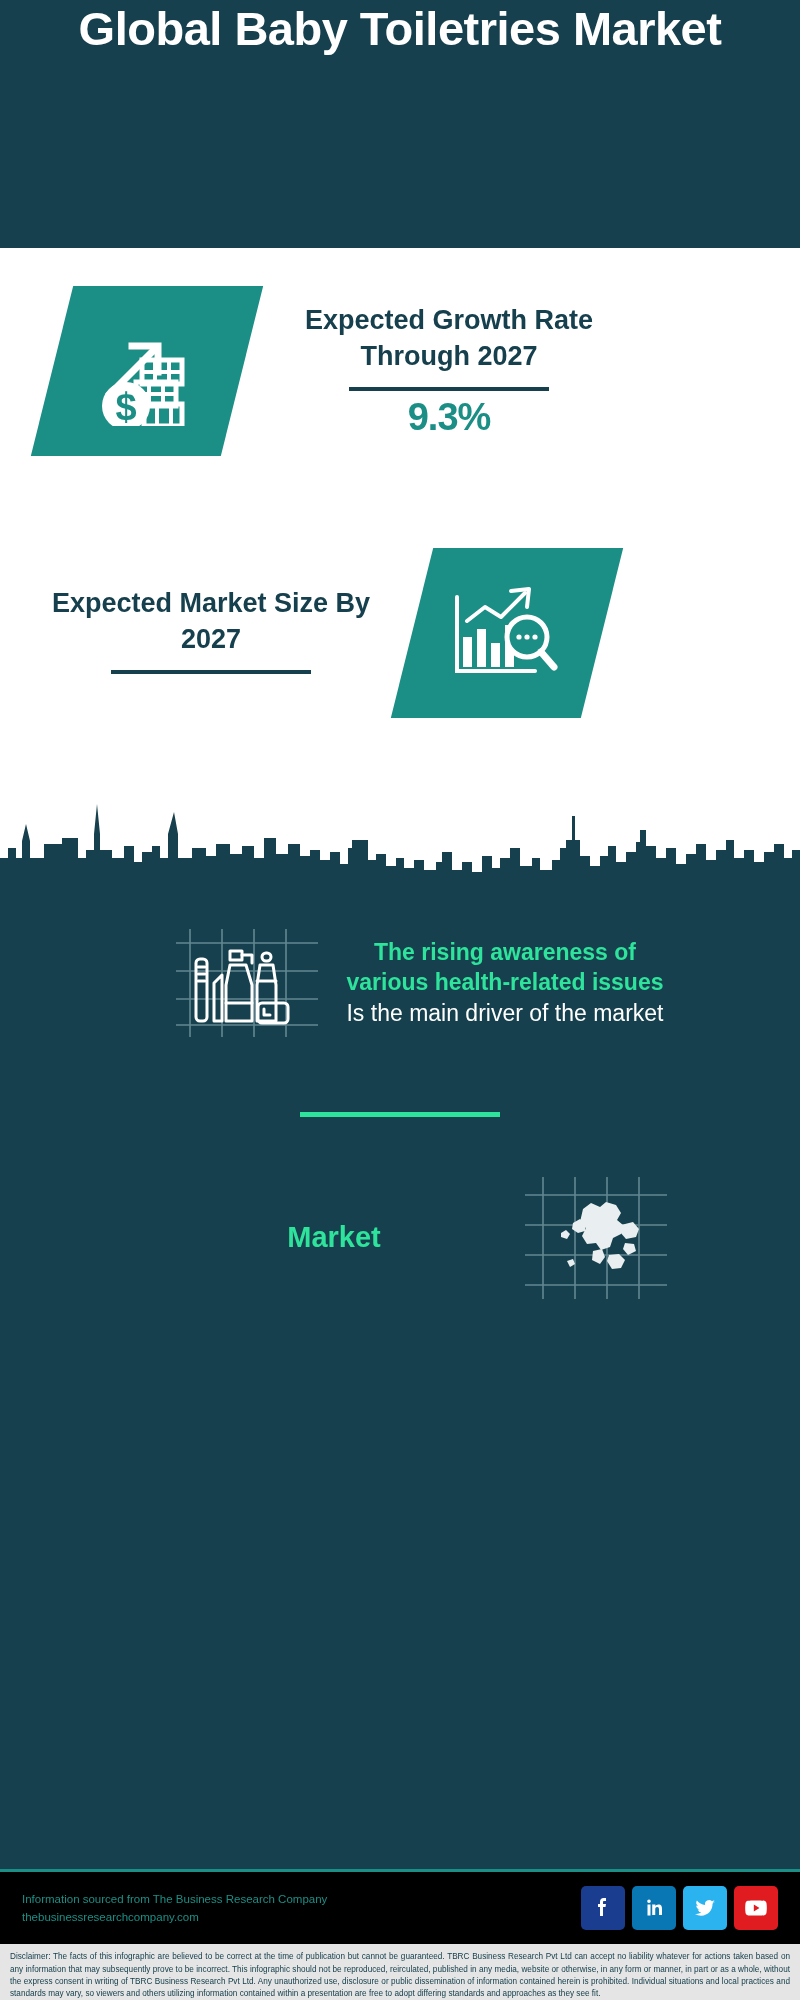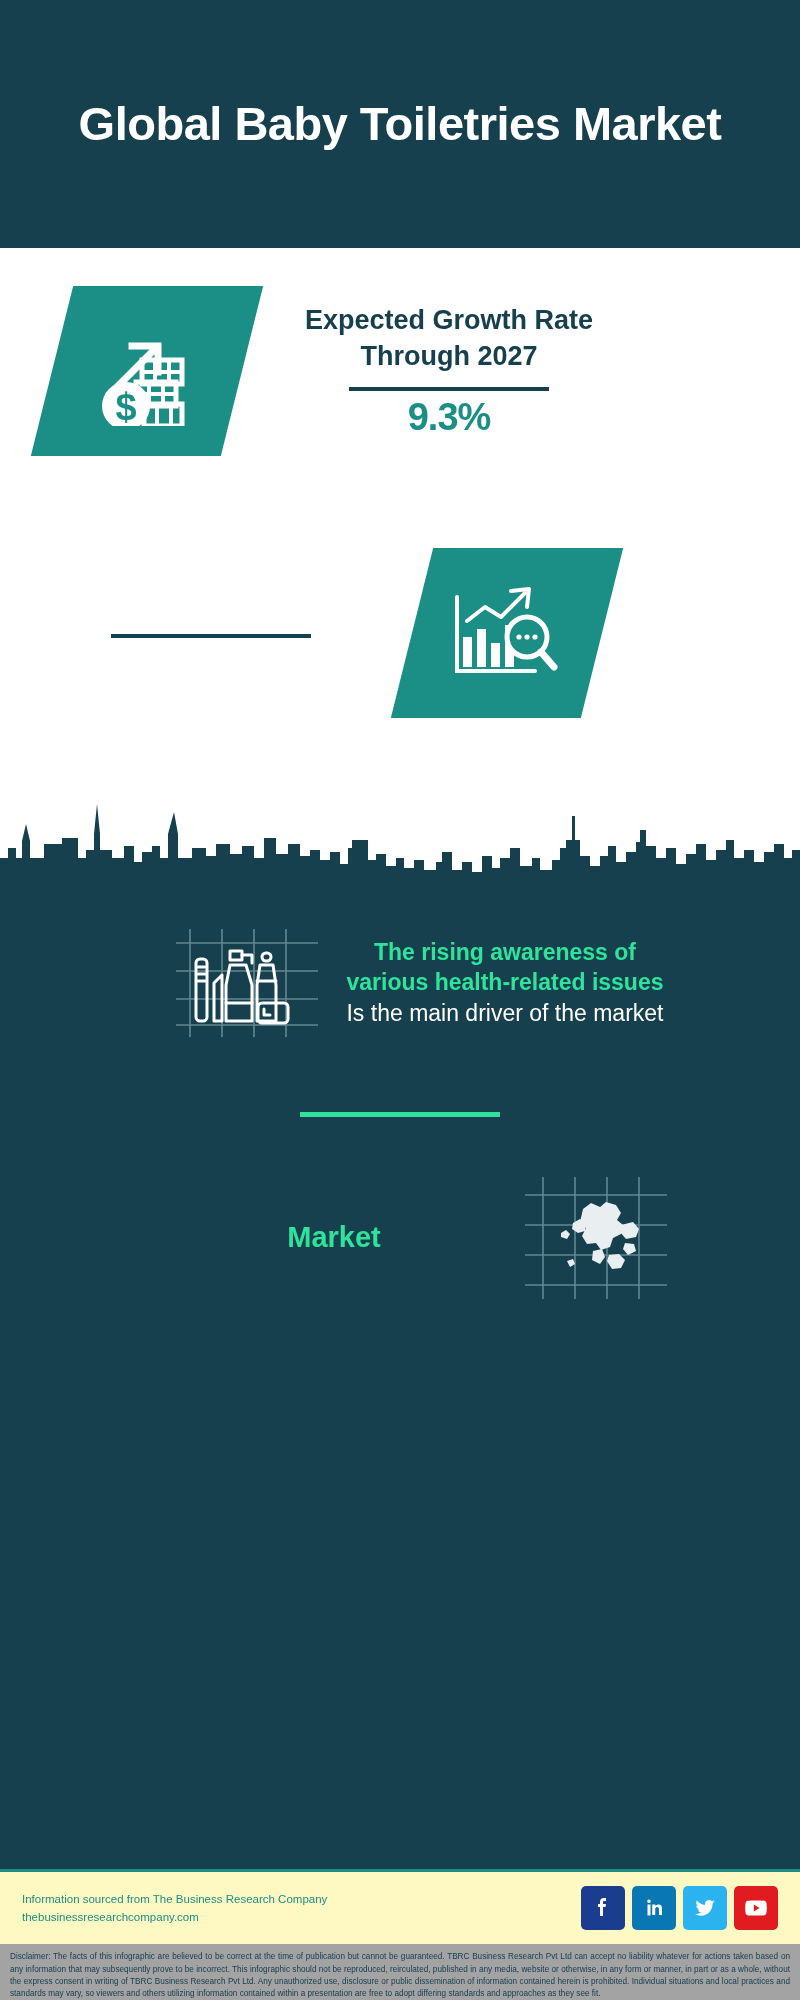--- a/index.html
+++ b/index.html
@@ -9,21 +9,21 @@
     font-family:"Liberation Sans", sans-serif;
     overflow:hidden;
     position:relative;
   }
   .page{width:800px;height:2000px;position:relative;display:flex;flex-direction:column;}
 
   
   .header{
     background:#16404d;
     height:248px;
-    display:flex;align-items:center;justify-content:center;
+    display:flex;align-items:flex-start;justify-content:center;
     flex:0 0 auto;
   }
   .header h1{
     margin:0;
     color:#ffffff;
     font-size:47px;
     font-weight:bold;
     line-height:1.22;
     text-align:center;
     letter-spacing:-0.5px;
@@ -119,21 +119,21 @@
     margin-top:56px;
   }
   .region-copy{width:350px;text-align:center;margin-left:30px;}
   .region-name{color:#2ee39b;font-size:29px;font-weight:bold;margin:0;line-height:1.3;}
   .region-sub{color:#ffffff;font-size:27px;font-weight:normal;margin:0;line-height:1.32;}
   .region-map{width:150px;height:130px;flex:0 0 auto;margin-left:12px;}
 
   
   .footer-rule{height:3px;background:#1b8f85;width:800px;}
   .footer{
-    background:#fef9c3;
+    background:#000000;
     height:72px;
     display:flex;align-items:center;
     flex:0 0 auto;
     padding:0 22px;
     box-sizing:border-box;
   }
   .footer-text{flex:1 1 auto;}
   .footer-text div{
     color:#1b8f85;font-size:11.5px;line-height:1.6;
   }
@@ -141,21 +141,21 @@
   .social{
     width:44px;height:44px;border-radius:5px;
     display:flex;align-items:center;justify-content:center;
   }
   .fb{background:#1b3d8f;}
   .li{background:#0a77b5;}
   .tw{background:#2bb3ef;}
   .yt{background:#e01c21;}
 
   .disclaimer{
-    background:#a3a3a3;
+    background:#e5e5e5;
     padding:7px 10px 0 10px;
     box-sizing:border-box;
     flex:0 0 auto;
   }
   .disclaimer p{
     margin:0;
     color:#16404d;
     font-size:8.2px;
     line-height:1.48;
     text-align:justify;
@@ -197,20 +197,21 @@
       </div>
       <div class="stat-text">
         <p class="stat-title">Expected Growth Rate Through 2027</p>
         <div class="rule w1"></div>
         <p class="stat-value">9.3%</p>
       </div>
     </div>
 
     <div class="stat-row stat-row-2">
       <div class="stat-text">
+        <p class="stat-title">Expected Market Size By 2027</p>
         <div class="rule w2"></div>
       </div>
       <div class="para">
         <svg width="112" height="104" viewBox="0 0 112 104" fill="none">
 
           <path d="M16 40 L34 26 L50 36 L74 12" stroke="#ffffff" stroke-width="4" fill="none" stroke-linecap="round" stroke-linejoin="round"></path>
           <path d="M60 10 L78 8 L76 26" stroke="#ffffff" stroke-width="4" fill="none" stroke-linecap="round" stroke-linejoin="round"></path>
 
           <rect x="12" y="56" width="9" height="30" fill="#ffffff"></rect>
           <rect x="26" y="48" width="9" height="38" fill="#ffffff"></rect>

